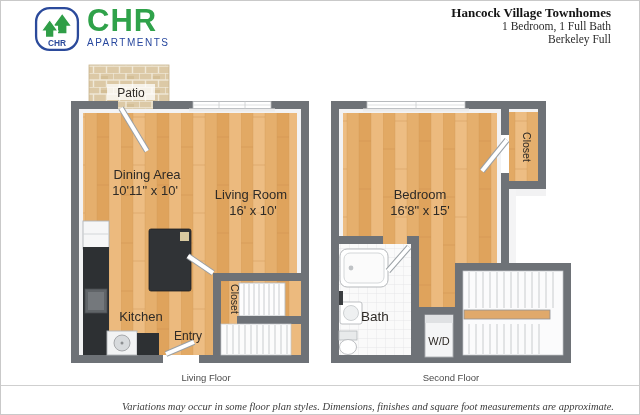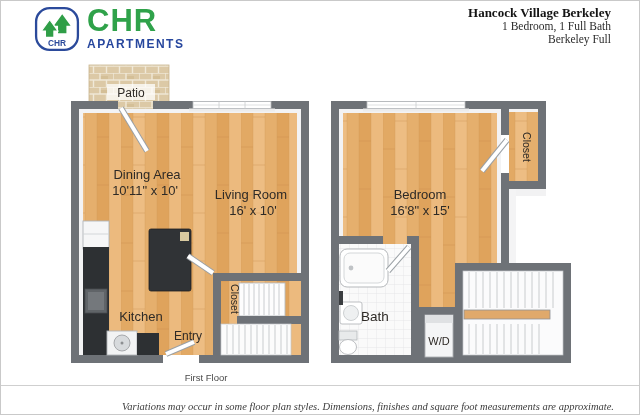--- a/index.html
+++ b/index.html
@@ -10,21 +10,21 @@
   }
   
   .logo{position:absolute;left:33px;top:5px;display:flex;align-items:flex-start;}
   .logo-badge{width:46px;height:46px;flex:0 0 auto;}
   .wordmark{margin-left:7px;display:flex;flex-direction:column;}
   .wordmark .chr{
     font-weight:bold;font-size:31px;line-height:30px;letter-spacing:1px;
     color:#2fa24a;font-family:"Liberation Sans",sans-serif;
   }
   .wordmark .apartments{
-    font-weight:bold;font-size:12px;letter-spacing:1.5px;color:#27479e;margin-top:1px;
+    font-weight:normal;font-size:10px;letter-spacing:1.5px;color:#27479e;margin-top:1px;
   }
   .header-info{
     position:absolute;top:5px;right:28px;text-align:right;
     font-family:"Liberation Serif",serif;color:#2b2b2b;
   }
   .header-info .title{font-weight:bold;font-size:13px;color:#141414;line-height:14px;}
   .header-info .sub{font-size:11.5px;line-height:12.5px;}
   
   .plan{position:absolute;top:58px;}
   #plan-first{left:60px;}
@@ -59,21 +59,21 @@
       <path d="M7 24 L15 13 L23 24 L19 24 L19 30 L11 30 L11 24 Z" fill="#2f9e47" stroke="#ffffff" stroke-width="1"></path>
       <text x="22" y="38" text-anchor="middle" style="font-size:8px;font-weight:bold;fill:#2b4a9b;">CHR</text>
     </svg>
     <div class="wordmark">
       <span class="chr">CHR</span>
       <span class="apartments">APARTMENTS</span>
     </div>
   </div>
 
   <div class="header-info">
-    <div class="title">Hancock Village Berkeley</div>
+    <div class="title">Hancock Village Townhomes</div>
     <div class="sub">1 Bedroom, 1 Full Bath</div>
     <div class="sub">Berkeley Full</div>
   </div>
 
   <svg id="plan-first" class="plan" width="260" height="330" viewBox="0 0 260 330">
     <defs>
       <pattern id="f_wood" width="60" height="48" patternUnits="userSpaceOnUse">
         <rect width="60" height="48" fill="#e8b577"></rect>
         <rect x="0" width="12" height="48" fill="#e2a964"></rect>
         <rect x="12" width="12" height="48" fill="#edbd83"></rect>
@@ -354,18 +354,19 @@
         <line x1="86" y1="188" x2="65" y2="212" stroke="#9aa0a5" stroke-width="6"></line>
         <line x1="86" y1="188" x2="65" y2="212" stroke="#ffffff" stroke-width="4"></line>
       </g>
     </g>
 
     <text class="room-lbl" x="97" y="140" text-anchor="middle">Bedroom</text>
     <text class="room-lbl" x="97" y="156" text-anchor="middle">16'8" x 15'</text>
     <text class="vert-lbl" transform="rotate(90 200 88)" x="200" y="88" text-anchor="middle">Closet</text>
   </svg>
 
-  <div id="caption-first" class="plan-caption">First Floor</div>
+  <div id="caption-first" class="plan-caption">Living Floor</div>
+  <div id="caption-second" class="plan-caption">Second Floor</div>
 
   <div class="footer-rule"></div>
   <div class="disclaimer">Variations may occur in some floor plan styles. Dimensions, finishes and square foot measurements are approximate.</div>
 
 </div>
 
 </body></html>

